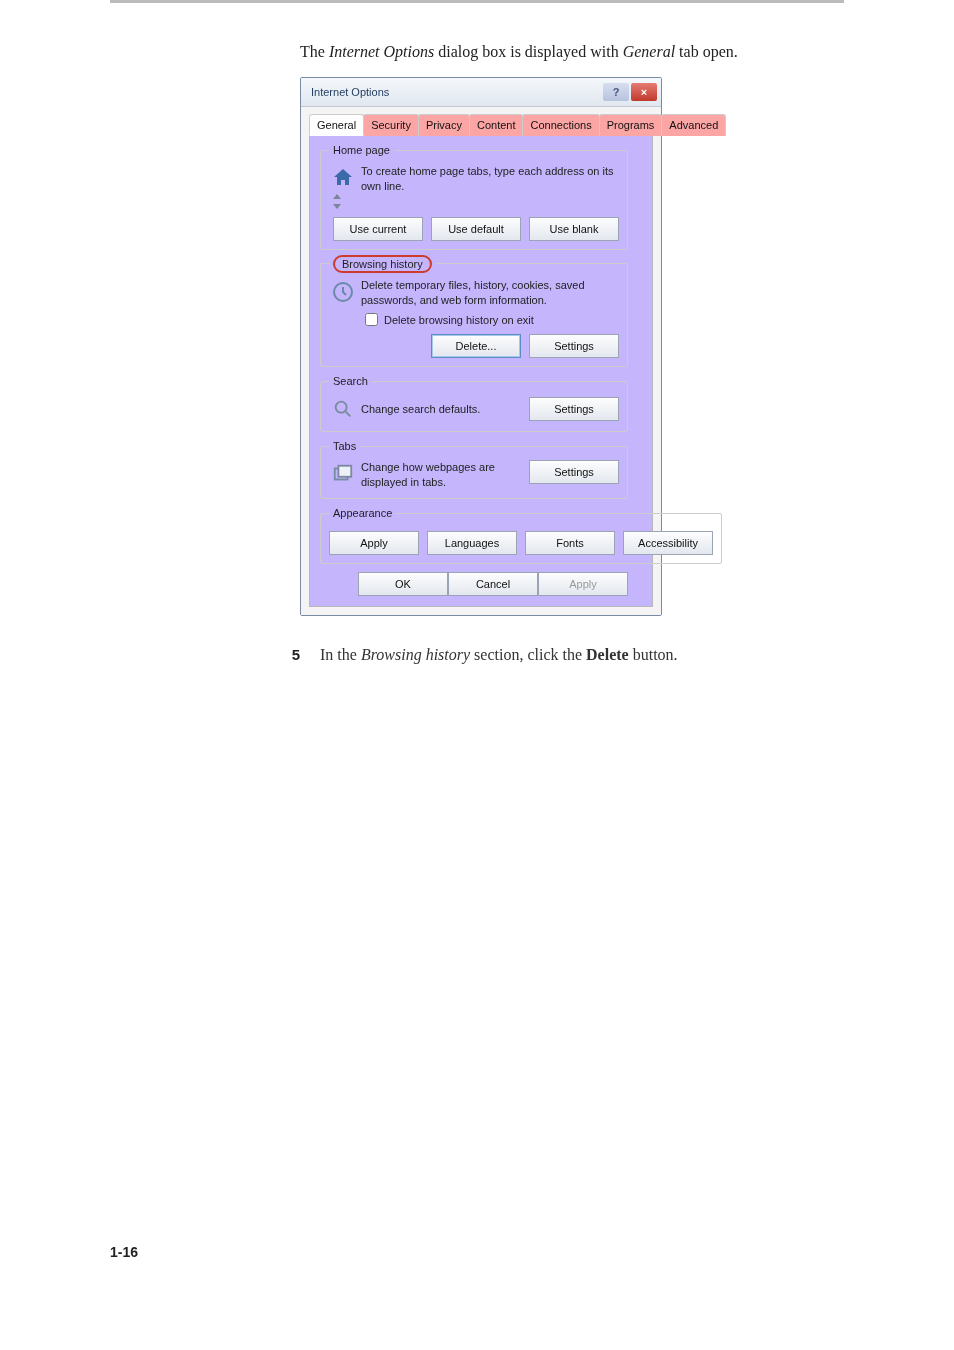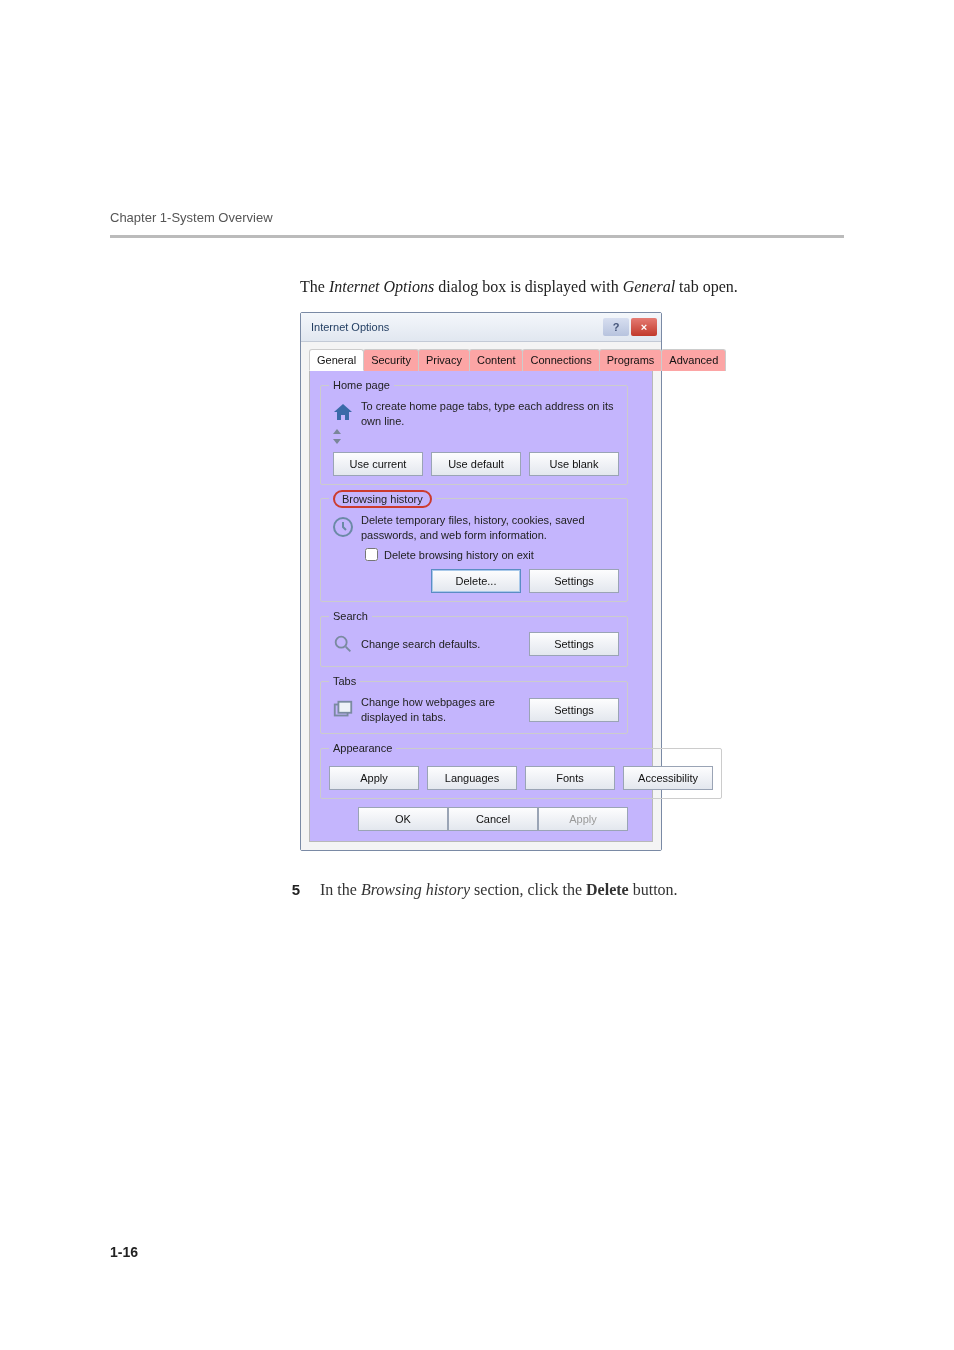--- a/index.html
+++ b/index.html
@@ -42,21 +42,20 @@
   .step{display:flex;gap:20px;margin-left:170px;margin-top:30px;align-items:baseline}
   .step .n{font-family:Helvetica,Arial,sans-serif;font-weight:bold;font-size:15px;color:#222;width:20px;text-align:right}
   .step .t{font-size:16px}
   .pgnum{position:absolute;left:110px;bottom:90px;font-family:Helvetica,Arial,sans-serif;font-weight:bold;font-size:14px;color:#222}
   .hb{display:flex;align-items:flex-start}
 </style>
 </head>
 <body>
 
 <div class="pg">
-  <div class="hdr">Chapter 1-System Overview</div>
   <hr class="rule">
 
   <p class="intro">
     <span>The </span><em>Internet Options</em><span> dialog box is displayed with </span><em>General</em><span> tab open.</span>
   </p>
 
   <div class="shot">
     <div class="titlebar">
       <span class="ttl">Internet Options</span>
       <div class="winbtns">
@@ -129,21 +128,21 @@
                   <line x1="15" y1="15" x2="20" y2="20" stroke="#7a8aa0" stroke-width="2"></line>
                 </svg>
             </div>
             <div class="txt">Change search defaults.</div>
             <div class="btn">Settings</div>
           </div>
         </fieldset>
 
         <fieldset>
           <legend>Tabs</legend>
-          <div class="row" style="align-items:center">
+          <div class="row" style="align-items:flex-start">
             <div class="icon">
               <svg width="22" height="22" viewBox="0 0 24 24">
                   <rect x="3" y="6" width="14" height="12" fill="none" stroke="#7a8aa0" stroke-width="2"></rect>
                   <rect x="7" y="3" width="14" height="12" fill="#eef2f7" stroke="#7a8aa0" stroke-width="2"></rect>
                 </svg>
             </div>
             <div class="txt">Change how webpages are displayed in tabs.</div>
             <div class="btn">Settings</div>
           </div>
         </fieldset>

